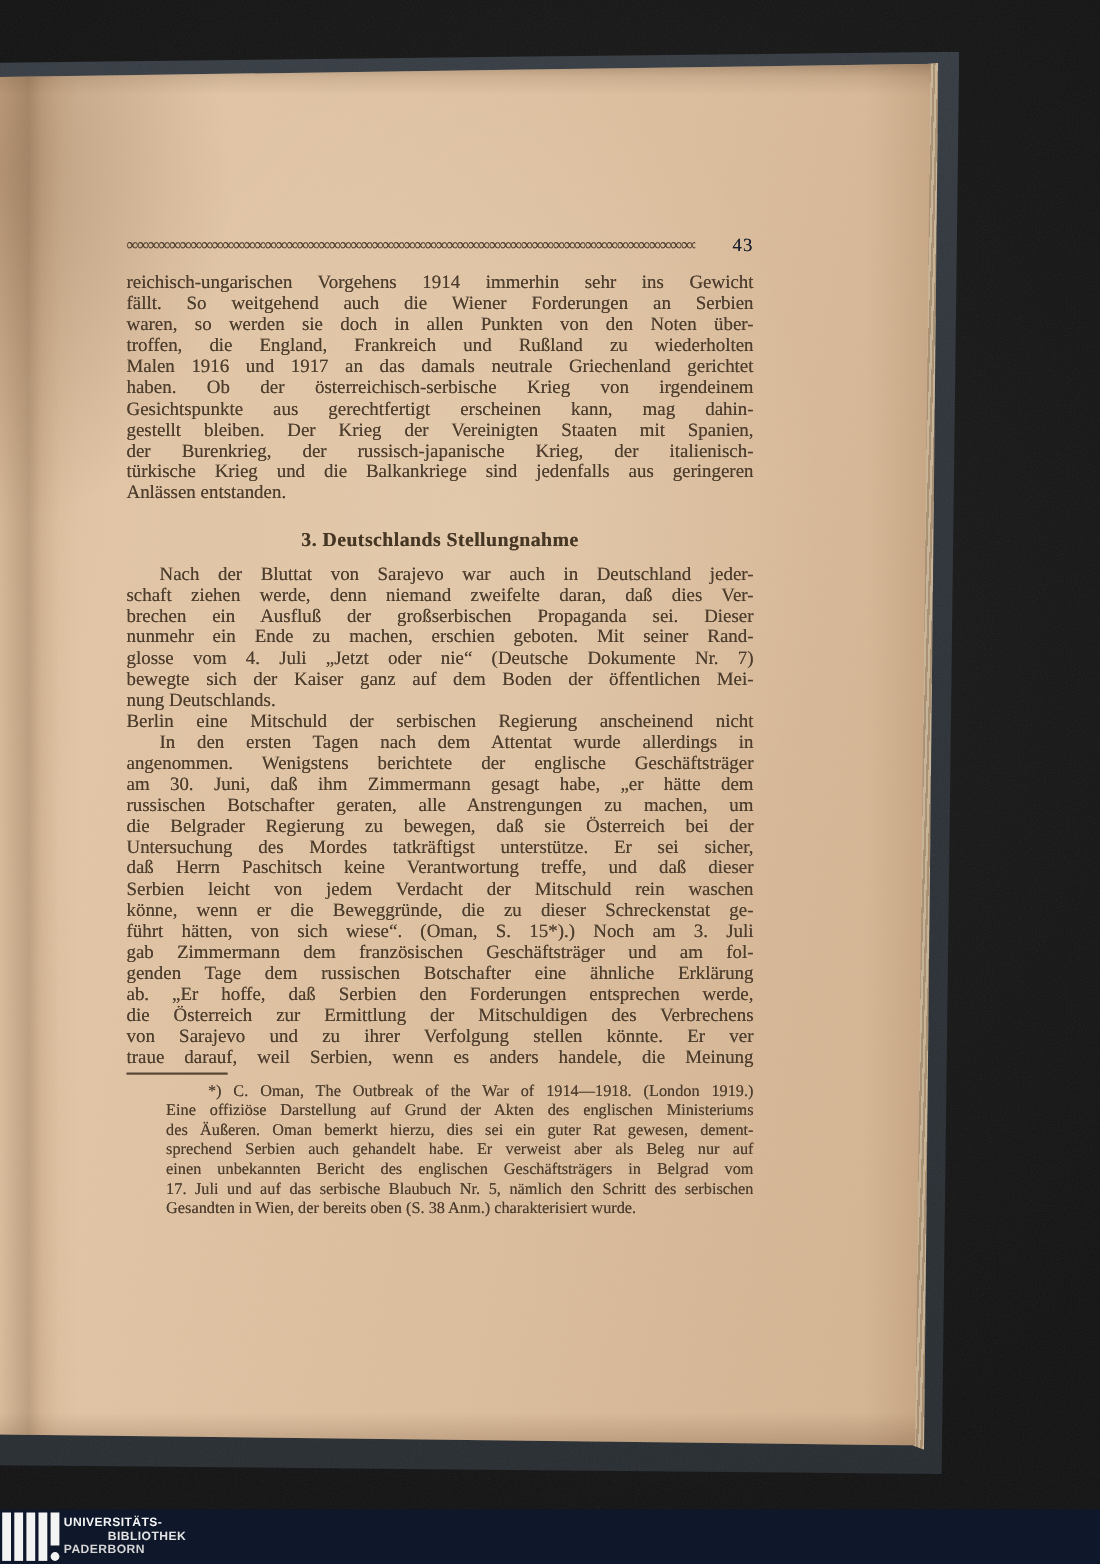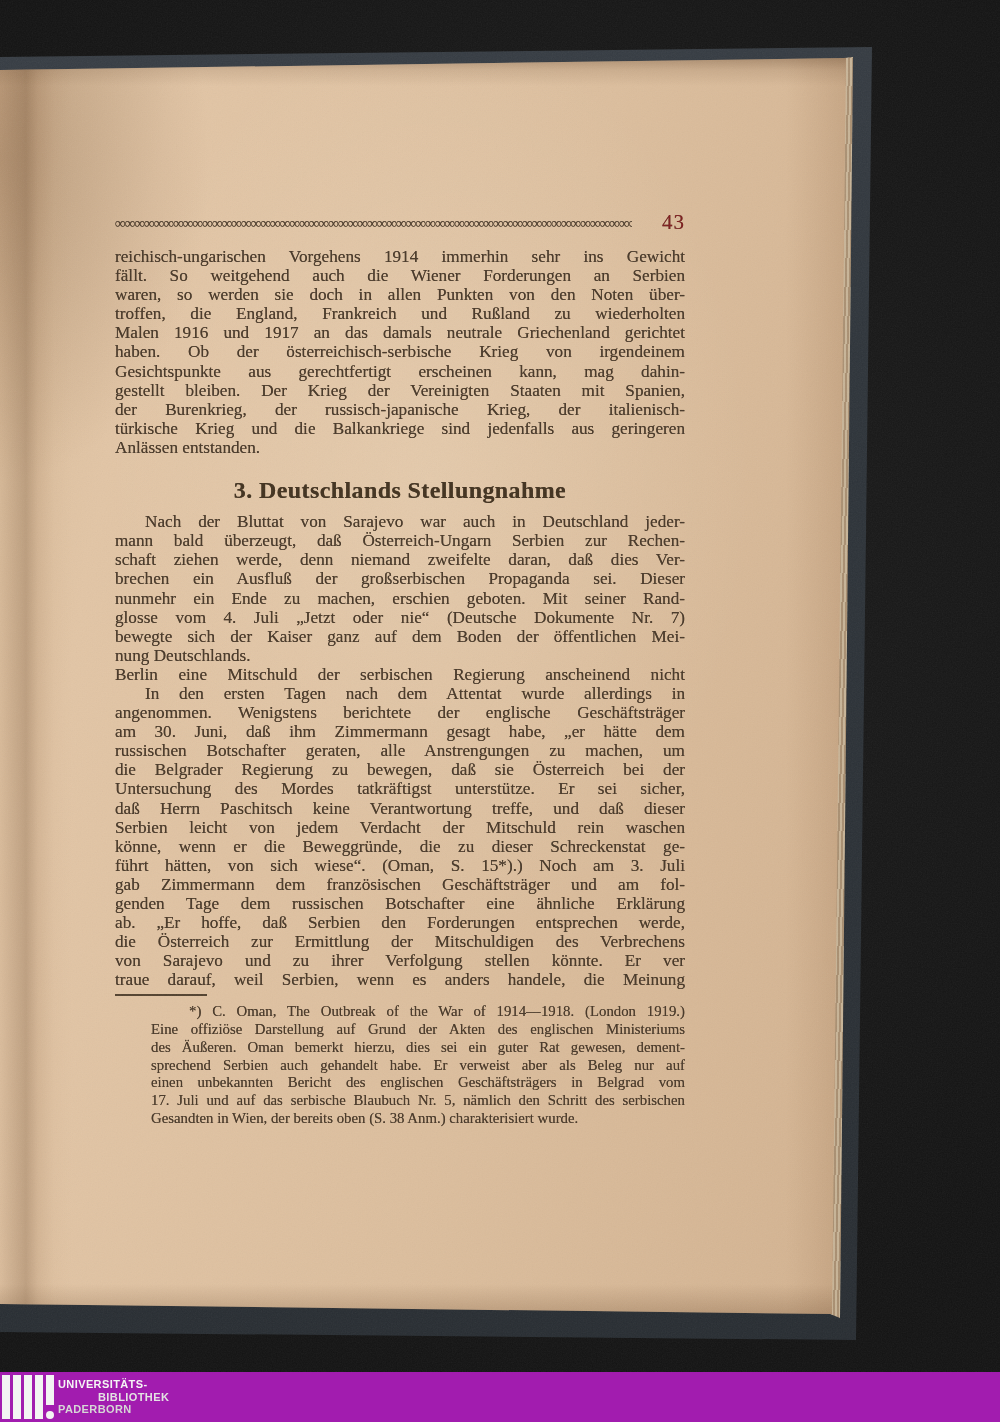--- a/index.html
+++ b/index.html
@@ -48,44 +48,44 @@
   .text-block {
     position: absolute; left: 115px; top: 210px; width: 570px; z-index: 2;
     color: #483828; font-size: 17.2px; line-height: 19.1px;
     text-shadow: 0 0 .4px rgba(72,56,40,.75);
   }
   .header-row { display: flex; justify-content: space-between; align-items: center; height: 26px; margin-bottom: 11px; }
   .ornament {
     width: 517px; overflow: hidden; white-space: nowrap;
     font-size: 15px; letter-spacing: -1px; line-height: 26px; color: #503f2e;
   }
-  .page-number { font-size: 21px; color: #7f1d1d; letter-spacing: 1px; }
+  .page-number { font-size: 17px; color: #0f172a; letter-spacing: 1px; }
 
   .para { }
   .line { text-align: justify; text-align-last: justify; }
   .line.flush { text-align-last: left; }
   .line.indent { text-indent: 30px; }
   .footnote .line.indent { text-indent: 38px; }
 
   .heading {
-    font-size: 24px; font-weight: bold; text-align: center;
+    font-size: 18px; font-weight: bold; text-align: center;
     margin: 24px 0 12px 0; letter-spacing: .4px; color: #42321f;
   }
   .footnote-rule {
     width: 92px; border-top: 2px solid #53422f; margin: 5px 0 7px 0;
   }
   .footnote { font-size: 14.8px; line-height: 17.7px; margin-left: 36px; }
 
   
   .grain { position: absolute; left: 0; top: 0; z-index: 4; opacity: .07; pointer-events: none; }
 
   
   .footer-bar {
     position: absolute; left: 0; bottom: 0; width: 1000px; height: 50px;
-    background: #a21caf; z-index: 5; display: flex; align-items: center;
+    background: #0f172a; z-index: 5; display: flex; align-items: center;
   }
   .lib-logo { position: absolute; left: 2px; top: 3px; height: 44px; display: flex; align-items: flex-start; }
   .lib-bar { width: 8px; height: 44px; background: #f3f3f3; margin-right: 3px; }
   .lib-excl { width: 8px; height: 44px; position: relative; margin-right: 3px; }
   .lib-excl .ebar { position: absolute; top: 0; left: 0; width: 8px; height: 30px; background: #f3f3f3; }
   .lib-excl .edot { position: absolute; bottom: 0; left: 0; width: 8px; height: 8px; border-radius: 50%; background: #f3f3f3; }
   .lib-text {
     margin-left: 58px;
     font-family: "Liberation Sans", "DejaVu Sans", sans-serif;
     font-size: 11px; font-weight: bold; line-height: 12.5px; letter-spacing: .4px;
@@ -119,21 +119,20 @@
         <div class="line">gestellt bleiben. Der Krieg der Vereinigten Staaten mit Spanien,</div>
         <div class="line">der Burenkrieg, der russisch-japanische Krieg, der italienisch-</div>
         <div class="line">türkische Krieg und die Balkankriege sind jedenfalls aus geringeren</div>
         <div class="line flush">Anlässen entstanden.</div>
       </div>
 
     <div class="heading">3. Deutschlands Stellungnahme</div>
 
     <div class="para">
         <div class="line indent">Nach der Bluttat von Sarajevo war auch in Deutschland jeder-</div>
-        <div class="line">mann bald überzeugt, daß Österreich-Ungarn Serbien zur Rechen-</div>
         <div class="line">schaft ziehen werde, denn niemand zweifelte daran, daß dies Ver-</div>
         <div class="line">brechen ein Ausfluß der großserbischen Propaganda sei. Dieser</div>
         <div class="line">nunmehr ein Ende zu machen, erschien geboten. Mit seiner Rand-</div>
         <div class="line">glosse vom 4. Juli „Jetzt oder nie“ (Deutsche Dokumente Nr. 7)</div>
         <div class="line">bewegte sich der Kaiser ganz auf dem Boden der öffentlichen Mei-</div>
         <div class="line flush">nung Deutschlands.</div>
       </div>
 
     <div class="para">
         <div class="line">Berlin eine Mitschuld der serbischen Regierung anscheinend nicht</div>

